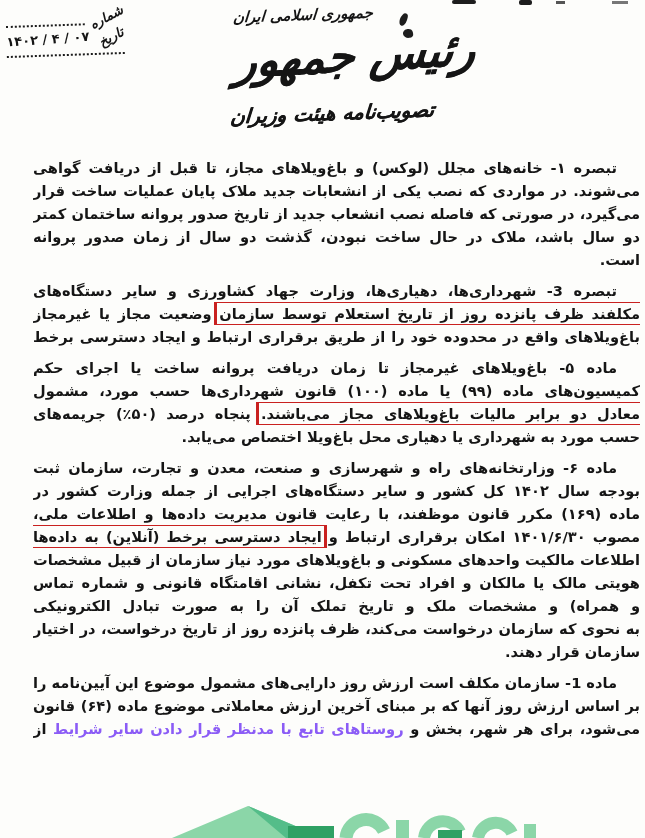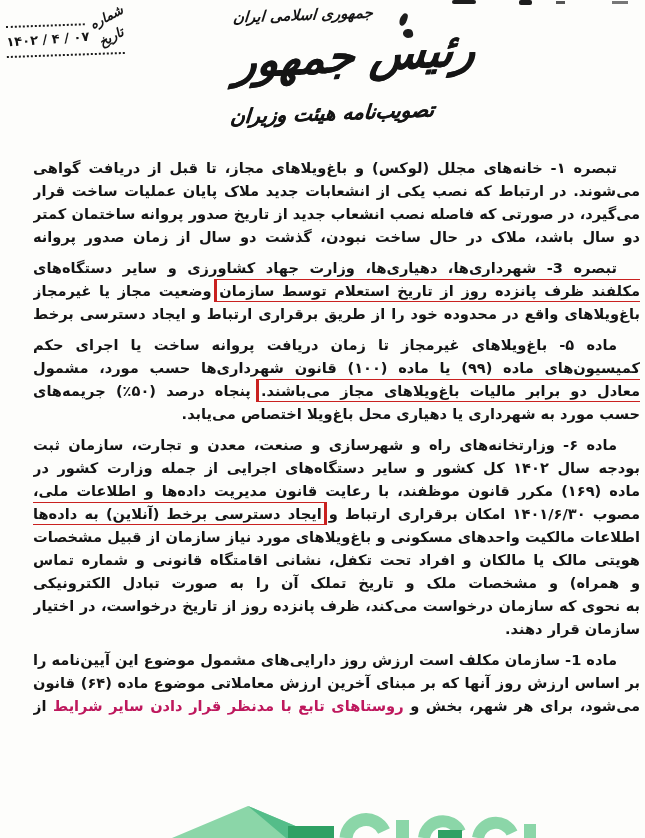--- a/index.html
+++ b/index.html
@@ -28,21 +28,21 @@
                   font-size:20px; text-shadow:0.4px 0 #151515; }
 
   
   .doc-body { position:absolute; top:156px; right:5px; width:607px; z-index:2;
               font-size:14.6px; font-weight:700; line-height:23px; }
   .para { margin-bottom:8px; }
   .line { height:23px; overflow:hidden; text-align:justify; text-align-last:justify; white-space:normal; }
   .line.first { text-indent:23px; }
   .line.last  { text-align-last:right; }
   .hl { outline:3.5px solid #c92120; outline-offset:2px; }
-  .faded { color:#be185d; }
+  .faded { color:#8b5cf6; }
 
   
   .artifact { position:absolute; background:#1d1d1d; z-index:2; }
   .a1 { left:400px; top:13px; width:7px;  height:13px; border-radius:60% 40% 55% 45%; transform:rotate(18deg); }
   .a2 { left:403px; top:29px; width:10px; height:9px;  border-radius:50% 50% 40% 60%; transform:rotate(-10deg); }
   .a3 { left:452px; top:0;    width:24px; height:4px;  border-radius:2px; }
   .a4 { left:519px; top:0;    width:13px; height:5px;  border-radius:2px; }
   .a5 { left:556px; top:1px;  width:9px;  height:3px;  background:#555; }
   .a6 { left:612px; top:1px;  width:16px; height:3px;  background:#777; }
 
@@ -85,23 +85,24 @@
     <rect x="258" y="54" width="13" height="18" fill="#8bd6a8"></rect>
     <path d="M286 72 a19 19 0 0 1 36 -6" stroke="#8bd6a8" stroke-width="12" fill="none"></path>
     <rect x="300" y="64" width="24" height="8" fill="#2fa164"></rect>
     <path d="M340 72 a18 18 0 0 1 34 -5" stroke="#8bd6a8" stroke-width="12" fill="none"></path>
     <rect x="386" y="58" width="12" height="14" fill="#8bd6a8"></rect>
   </svg>
 
   <div class="doc-body">
       <div class="para">
         <div class="line first"><span>تبصره ۱- خانه‌های مجلل (لوکس) و باغ‌ویلاهای مجاز، تا قبل از دریافت گواهی پایان</span></div>
-        <div class="line"><span>می‌شوند. در ارتباط که نصب یکی از انشعابات جدید ملاک پایان عملیات ساخت قرار</span></div>
+        <div class="line"><span>می‌شوند. در مواردی که نصب یکی از انشعابات جدید ملاک پایان عملیات ساخت قرار</span></div>
         <div class="line"><span>می‌گیرد، در صورتی که فاصله نصب انشعاب جدید از تاریخ صدور پروانه ساختمان کمتر از</span></div>
         <div class="line"><span>دو سال باشد، ملاک در حال ساخت نبودن، گذشت دو سال از زمان صدور پروانه ساختمانی</span></div>
+        <div class="line last"><span>است.</span></div>
       </div>
       <div class="para">
         <div class="line first"><span>تبصره 3- شهرداری‌ها، دهیاری‌ها، وزارت جهاد کشاورزی و سایر دستگاه‌های متولی</span></div>
         <div class="line"><span class="hl">مکلفند ظرف پانزده روز از تاریخ استعلام توسط سازمان</span><span> وضعیت مجاز یا غیرمجاز بودن</span></div>
         <div class="line"><span>باغ‌ویلاهای واقع در محدوده خود را از طریق برقراری ارتباط و ایجاد دسترسی برخط</span></div>
       </div>
       <div class="para">
         <div class="line first"><span>ماده ۵- باغ‌ویلاهای غیرمجاز تا زمان دریافت پروانه ساخت یا اجرای حکم</span></div>
         <div class="line"><span>کمیسیون‌های ماده (۹۹) یا ماده (۱۰۰) قانون شهرداری‌ها حسب مورد، مشمول جریمه‌ای</span></div>
         <div class="line"><span class="hl">معادل دو برابر مالیات باغ‌ویلاهای مجاز می‌باشند.</span><span> پنجاه درصد (۵۰٪) جریمه‌های دریافتی</span></div>

